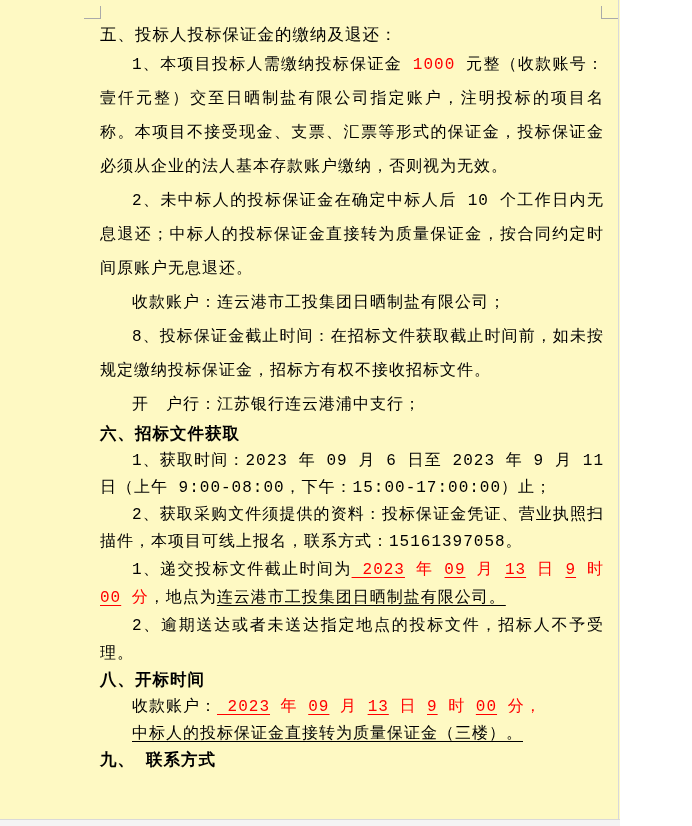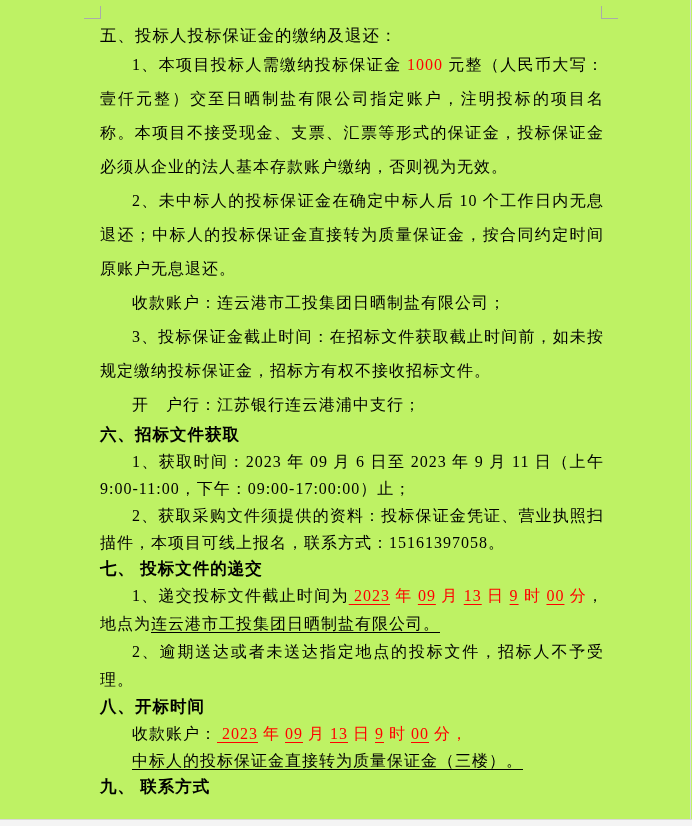--- a/index.html
+++ b/index.html
@@ -2,25 +2,25 @@
 <html style="--red: #ff0000; --crop: #aaaaaa; --edge: #d9d9d9;"><head>
 <meta charset="utf-8">
 <style>
   html, body {
     margin: 0;
     padding: 0;
     background: #ffffff;
   }
   .page {
     position: relative;
-    width: 692px;
+    width: 620px;
     height: 826px;
-    background: #bef264;
+    background: #fef9c3;
     overflow: hidden;
-    font-family: Liberation Serif, serif;
+    font-family: Liberation Mono, monospace;
     color: #000000;
   }
   
   .crop {
     position: absolute;
     width: 16px;
     height: 12px;
     top: 6px;
   }
   .crop-left {
@@ -99,31 +99,30 @@
 <body>
 
 <div class="page">
 
   <div class="crop crop-left"></div>
   <div class="crop crop-right"></div>
 
   <div class="content">
 
     <h2 class="sec-heading plain gap-after"><span>五、投标人投标保证金的缴纳及退还：</span></h2>
-    <p class="lh5 indent"><span>1、本项目投标人需缴纳投标保证金 </span><span class="run-r">1000</span><span> 元整（人民币大写：壹仟元整）交至日晒制盐有限公司指定账户，注明投标的项目名称。本项目不接受现金、支票、汇票等形式的保证金，投标保证金必须从企业的法人基本存款账户缴纳，否则视为无效。</span></p>
+    <p class="lh5 indent"><span>1、本项目投标人需缴纳投标保证金 </span><span class="run-r">1000</span><span> 元整（收款账号：壹仟元整）交至日晒制盐有限公司指定账户，注明投标的项目名称。本项目不接受现金、支票、汇票等形式的保证金，投标保证金必须从企业的法人基本存款账户缴纳，否则视为无效。</span></p>
     <p class="lh5 indent"><span>2、未中标人的投标保证金在确定中标人后 10 个工作日内无息退还；中标人的投标保证金直接转为质量保证金，按合同约定时间原账户无息退还。</span></p>
     <p class="lh5 indent"><span>收款账户：连云港市工投集团日晒制盐有限公司；</span></p>
-    <p class="lh5 indent"><span>3、投标保证金截止时间：在招标文件获取截止时间前，如未按规定缴纳投标保证金，招标方有权不接收招标文件。</span></p>
+    <p class="lh5 indent"><span>8、投标保证金截止时间：在招标文件获取截止时间前，如未按规定缴纳投标保证金，招标方有权不接收招标文件。</span></p>
     <p class="lh5 indent"><span>开　户行：江苏银行连云港浦中支行；</span></p>
 
     <h2 class="sec-heading"><span>六、招标文件获取</span></h2>
-    <p class="lh6 indent"><span>1、获取时间：2023 年 09 月 6 日至 2023 年 9 月 11 日（上午 9:00-11:00，下午：09:00-17:00:00）止；</span></p>
+    <p class="lh6 indent"><span>1、获取时间：2023 年 09 月 6 日至 2023 年 9 月 11 日（上午 9:00-08:00，下午：15:00-17:00:00）止；</span></p>
     <p class="lh6 indent"><span>2、获取采购文件须提供的资料：投标保证金凭证、营业执照扫描件，本项目可线上报名，联系方式：15161397058。</span></p>
 
-    <h2 class="sec-heading mt4"><span>七、 投标文件的递交</span></h2>
     <p class="lh7 indent"><span>1、递交投标文件截止时间为</span><span class="run-ru"> 2023</span><span class="run-r"> 年 </span><span class="run-ru">09</span><span class="run-r"> 月 </span><span class="run-ru">13</span><span class="run-r"> 日 </span><span class="run-ru">9</span><span class="run-r"> 时 </span><span class="run-ru">00</span><span class="run-r"> 分</span><span>，地点为</span><span class="run-u">连云港市工投集团日晒制盐有限公司。 </span></p>
     <p class="lh7 indent"><span>2、逾期送达或者未送达指定地点的投标文件，招标人不予受理。</span></p>
 
     <h2 class="sec-heading"><span>八、开标时间</span></h2>
     <p class="lh6 indent"><span>收款账户：</span><span class="run-ru"> 2023</span><span class="run-r"> 年 </span><span class="run-ru">09</span><span class="run-r"> 月 </span><span class="run-ru">13</span><span class="run-r"> 日 </span><span class="run-ru">9</span><span class="run-r"> 时 </span><span class="run-ru">00</span><span class="run-r"> 分</span><span class="run-r">，</span></p>
     <p class="lh6 indent"><span class="run-u">中标人的投标保证金直接转为质量保证金（三楼）。 </span></p>
 
     <h2 class="sec-heading mt18"><span>九、 联系方式</span></h2>
 
   </div>

